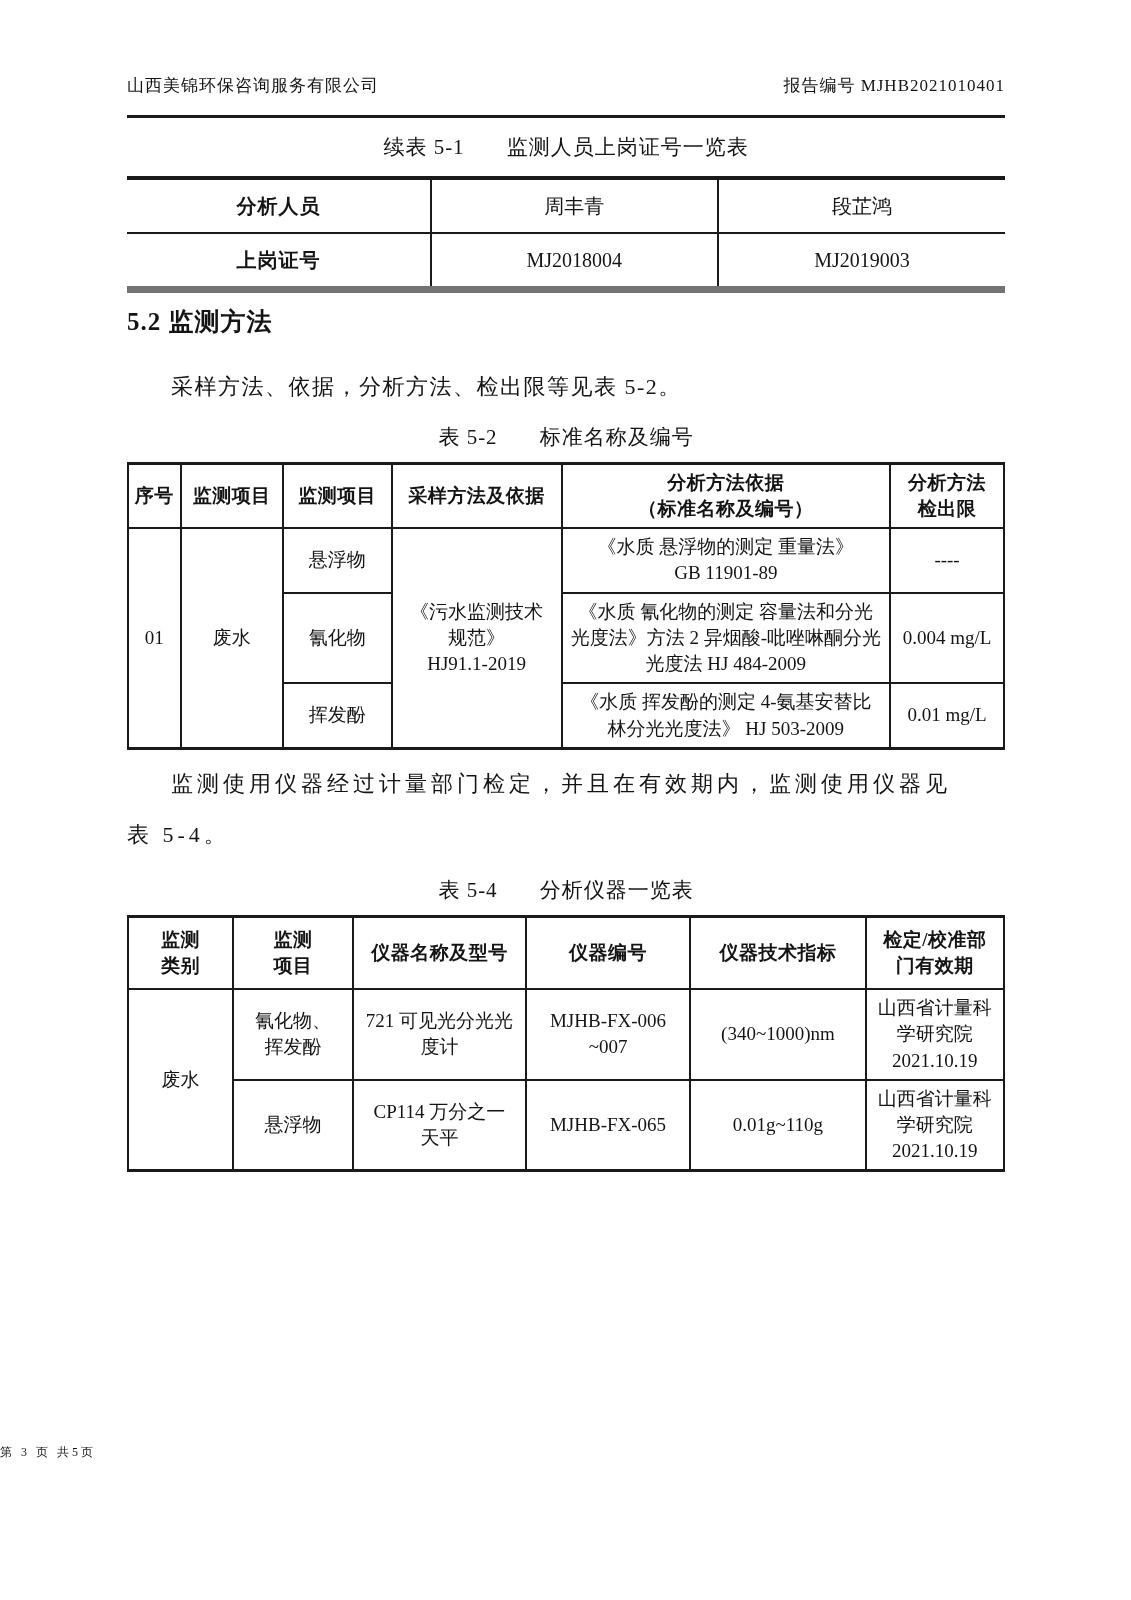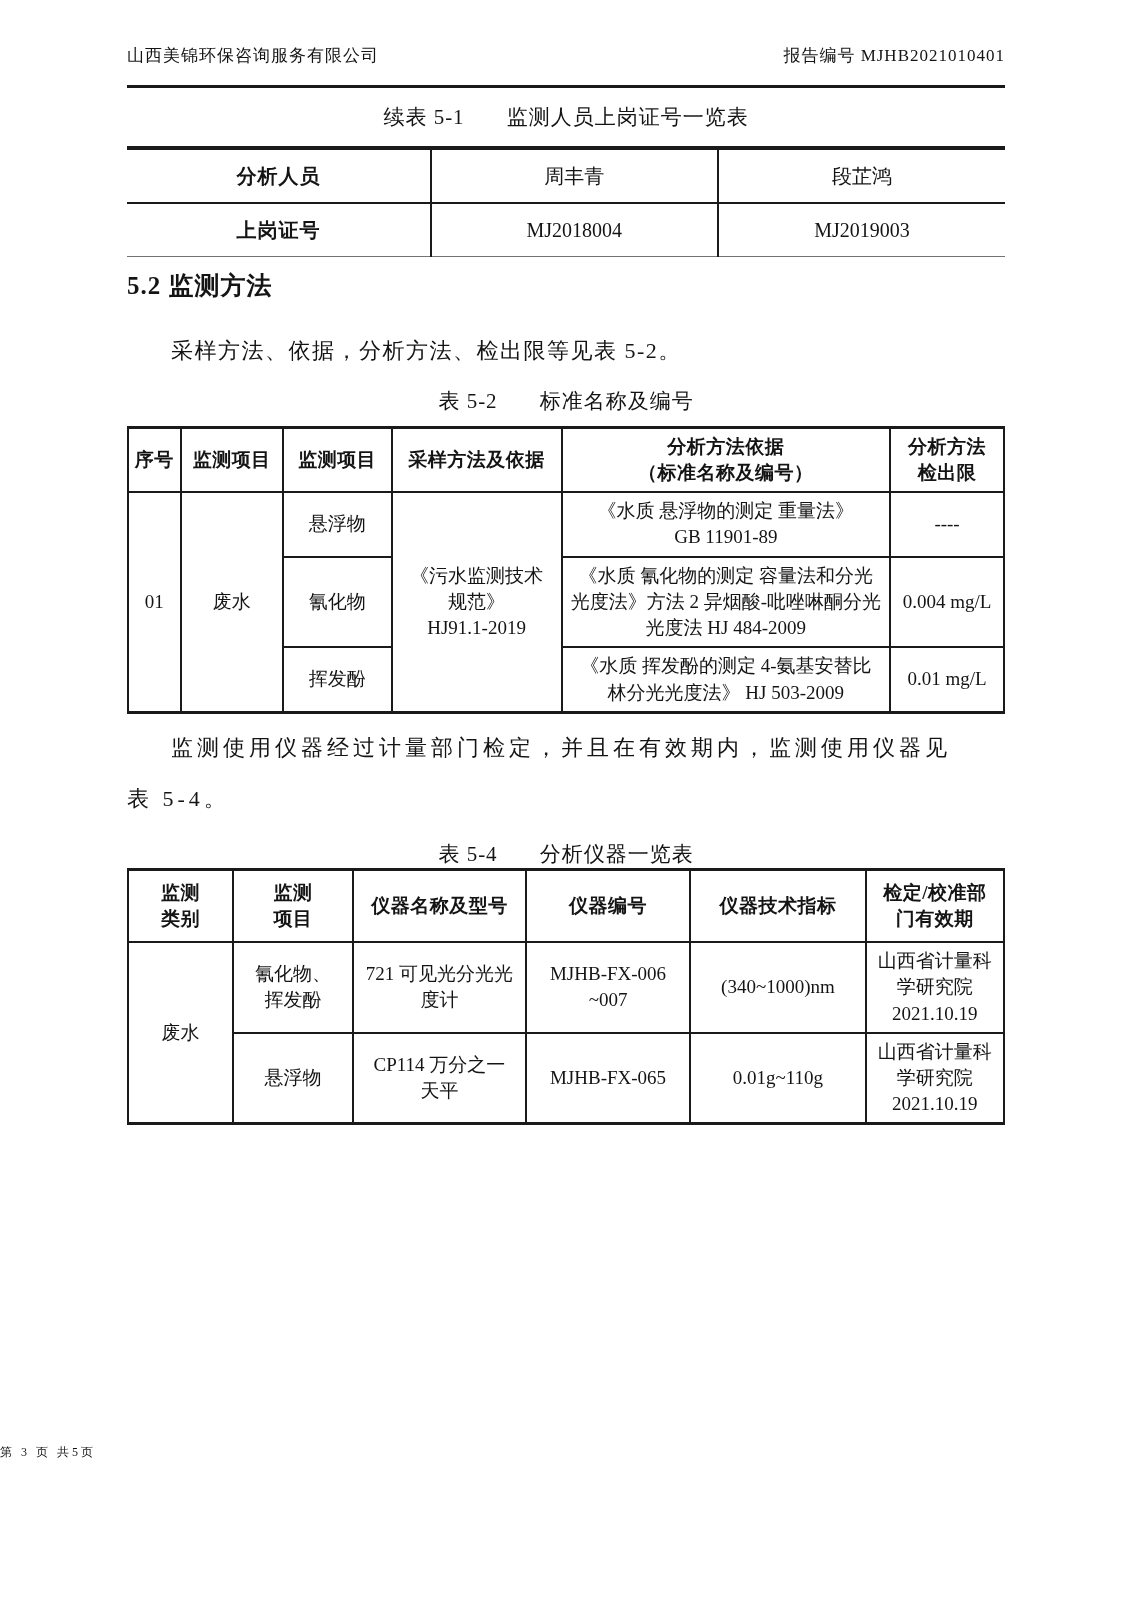--- a/index.html
+++ b/index.html
@@ -17,21 +17,21 @@
     color: #141414;
     font-family: "Liberation Serif", serif;
     box-sizing: border-box;
     padding: 0 126px 0 127px;
     overflow: hidden;
   }
   
   .doc-header {
     display: flex;
     justify-content: space-between;
-    padding-top: 44px;
+    padding-top: 74px;
     padding-bottom: 18px;
     border-bottom: 3px solid #1a1a1a;
     font-size: 17px;
     letter-spacing: 1px;
   }
   
   .tbl-caption {
     margin-top: 15px;
     text-align: center;
     font-weight: normal;
@@ -61,21 +61,21 @@
   
   table {
     width: 100%;
     border-collapse: collapse;
     table-layout: fixed;
   }
   
   .t51 {
     margin-top: 15px;
     border-top: 4px solid #1a1a1a;
-    border-bottom: 1px solid #737373;
+    border-bottom: 7px solid #737373;
     font-size: 20px;
   }
   .t51 td {
     height: 50px;
     text-align: center;
     vertical-align: middle;
   }
   .t51 td + td { border-left: 2px solid #1a1a1a; }
   .t51 tr + tr td { border-top: 2px solid #1a1a1a; }
   .t51 .lbl { font-weight: bold; letter-spacing: 1px; }
@@ -91,21 +91,21 @@
     text-align: center;
     vertical-align: middle;
     white-space: pre-line;
     padding: 5px 3px;
     line-height: 1.38;
   }
   .grid th { font-weight: bold; letter-spacing: 0.5px; }
   .t52 { margin-top: 11px; }
   .t52 th { height: 50px; }
   .t52 td { height: 46px; }
-  .t54 { }
+  .t54 { margin-top: 11px; }
   .t54 th { height: 60px; }
   .t54 td { height: 66px; }
   
   .page-footer {
     position: absolute;
     top: 1444px;
     left: 0;
     width: 100%;
     text-align: left;
     font-size: 12px;

